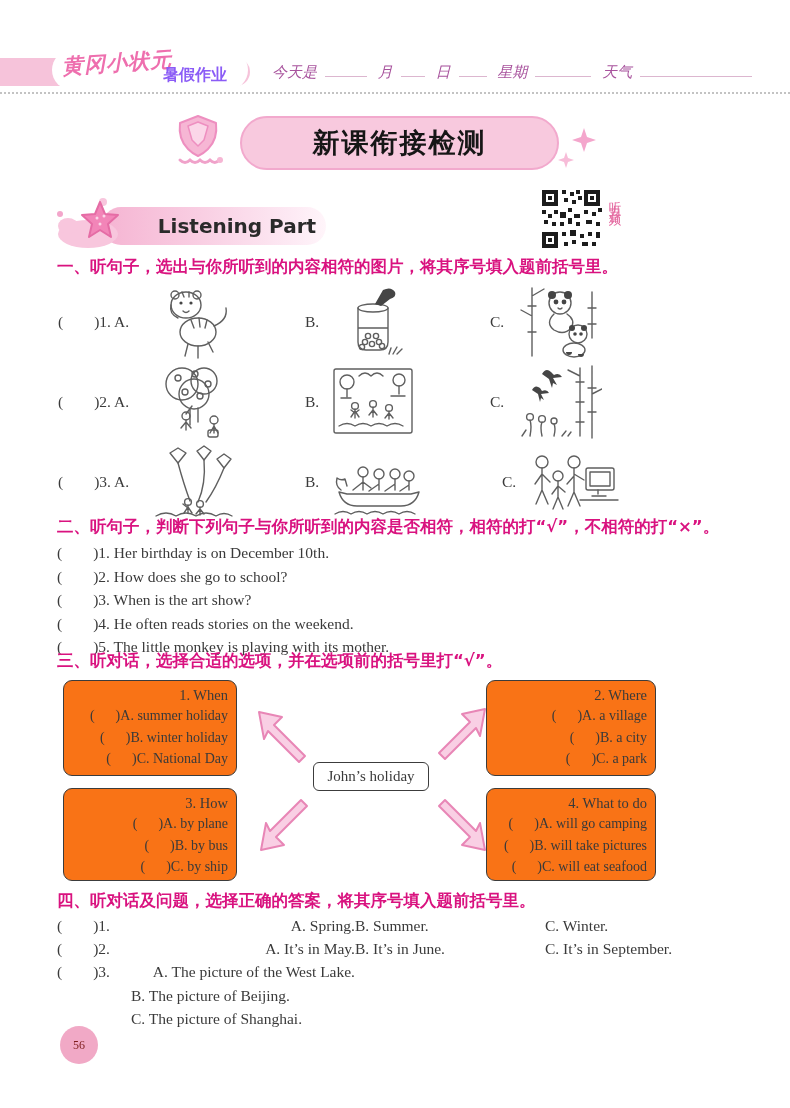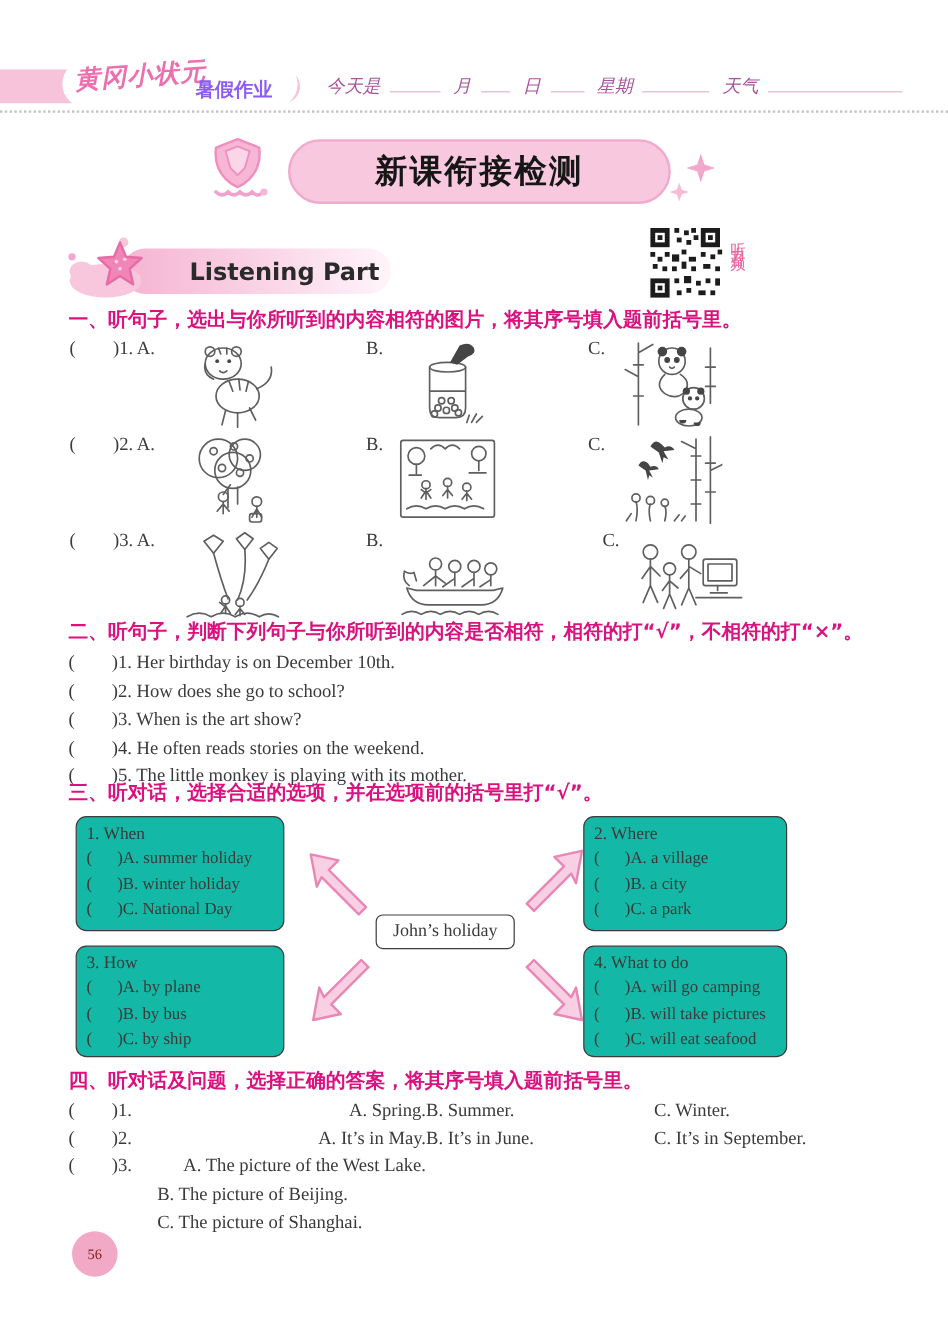--- a/index.html
+++ b/index.html
@@ -41,39 +41,39 @@
   .qr { position:absolute; left:540px; top:188px; }
   .qr-label { position:absolute; left:606px; top:191px; writing-mode:vertical-rl;
               font-family:"DejaVu Sans", sans-serif; font-size:12.5px; color:#e4679f; letter-spacing:4px; }
 
   
   .sec-head { position:absolute; left:57px; width:710px; font-family:"DejaVu Sans", sans-serif;
               font-weight:bold; font-size:16.5px; color:#d9127f; white-space:nowrap; }
   .h1{top:256px}.h2{top:516px}.h3{top:650px}.h4{top:890px}
 
   
-  .pic-row { position:absolute; left:58px; height:80px; display:flex; align-items:flex-start; }
+  .pic-row { position:absolute; left:58px; height:80px; display:flex; align-items:center; }
   .r1{top:282px}.r2{top:362px}.r3{top:442px}
   .q-label { white-space:pre; font-size:15.5px; min-width:92px; }
   .opt-label { font-size:15.5px; width:26px; }
   .gap-b { margin-left:67px; }
   .gap-c { margin-left:75px; }
   .illus { flex:none; }
   .illus path,.illus circle,.illus ellipse,.illus rect { fill:none; stroke:#5f5f5f;
            stroke-width:1.4; stroke-linecap:round; stroke-linejoin:round; }
   .illus .ink { fill:#454545; stroke:none; }
 
   
   .s2-list { position:absolute; left:57px; top:541px; font-size:15.5px; line-height:23.6px; }
   .s2-item .br { white-space:pre; }
 
   
   .diagram { position:absolute; left:57px; top:678px; width:604px; height:206px; }
   .dbox { position:absolute; border:1.7px solid #3c3c3c; border-radius:9px; box-sizing:border-box;
-          padding:4px 8px 2px 8px; background:#14b8a6; }
+          padding:4px 8px 2px 8px; background:#f97316;text-align:right; }
   .dbox .dtitle { font-size:14.5px; line-height:20px; }
   .dbox .dopt { font-size:14px; line-height:21.5px; white-space:nowrap; }
   .dbox .br { white-space:pre; }
   .b1{left:6px; top:2px; width:174px; height:96px;}
   .b2{left:429px; top:2px; width:170px; height:96px;}
   .b3{left:6px; top:110px; width:174px; height:93px;}
   .b4{left:429px; top:110px; width:170px; height:93px;}
   .center-box { position:absolute; left:256px; top:84px; width:116px; height:29px;
                 border:1.6px solid #3c3c3c; border-radius:6px; box-sizing:border-box;
                 display:flex; align-items:center; justify-content:center; font-size:15px; background:#fff; }

